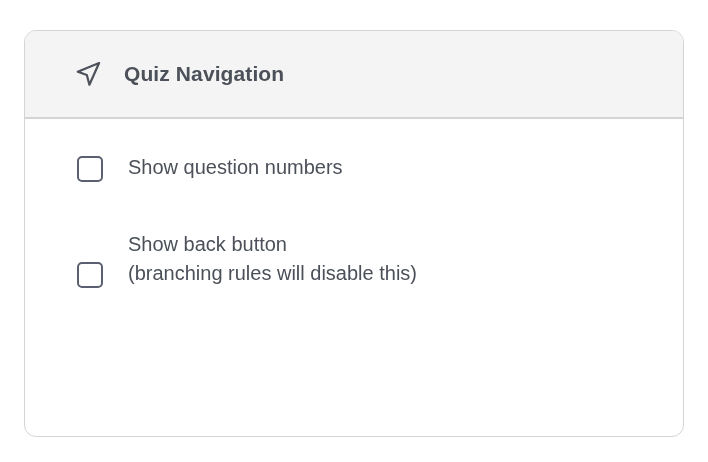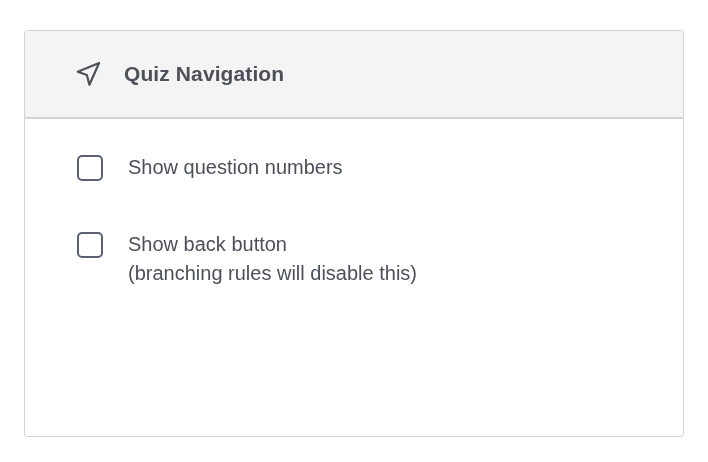--- a/index.html
+++ b/index.html
@@ -26,21 +26,21 @@
   
   .settings-card {
     position: absolute;
     left: 24px;
     top: 30px;
     width: 660px;
     height: 407px;
     box-sizing: border-box;
     background: #ffffff;
     border: 1px solid #d4d4d4;
-    border-radius: 3px;
+    border-radius: 12px;
     overflow: hidden;
   }
 
   
   .card-header {
     box-sizing: border-box;
     height: 88px;
     background: #f4f4f4;
     border-bottom: 2px solid #d4d4d4;
     display: flex;
@@ -70,21 +70,21 @@
     white-space: nowrap;
   }
 
   
   .card-body {
     padding: 34px 0 0 0;
   }
 
   .option-row {
     display: flex;
-    align-items: flex-start;
+    align-items: flex-end;
     padding-left: 52px;
     margin-bottom: 48px;
   }
   .option-row:last-child {
     margin-bottom: 8px;
   }
 
   .checkbox {
     box-sizing: border-box;
     width: 26px;

